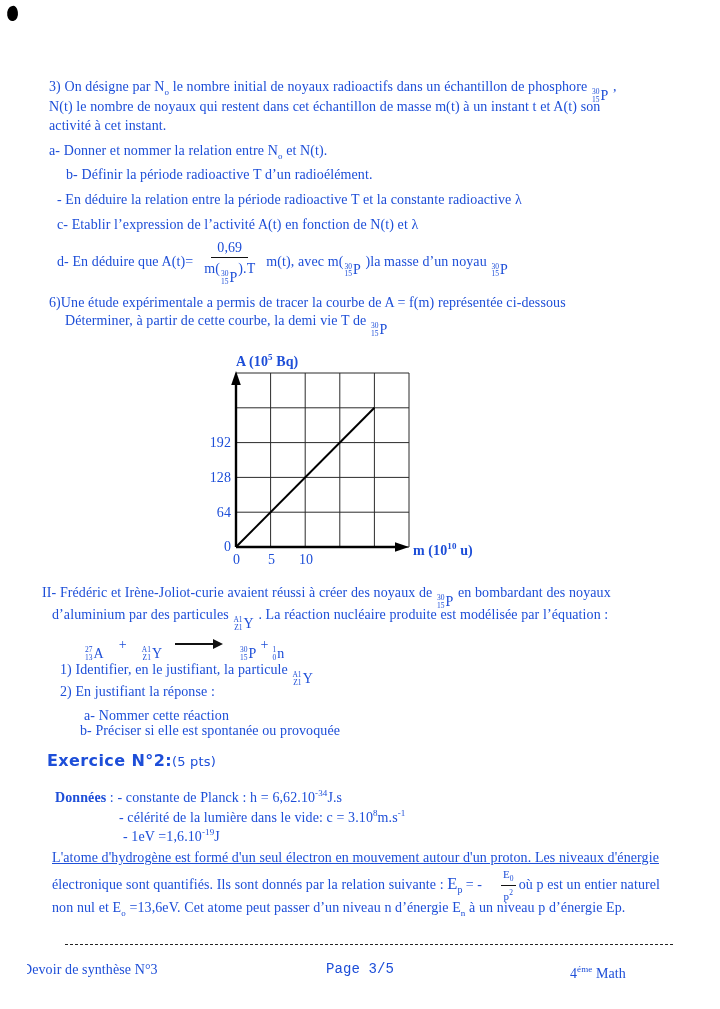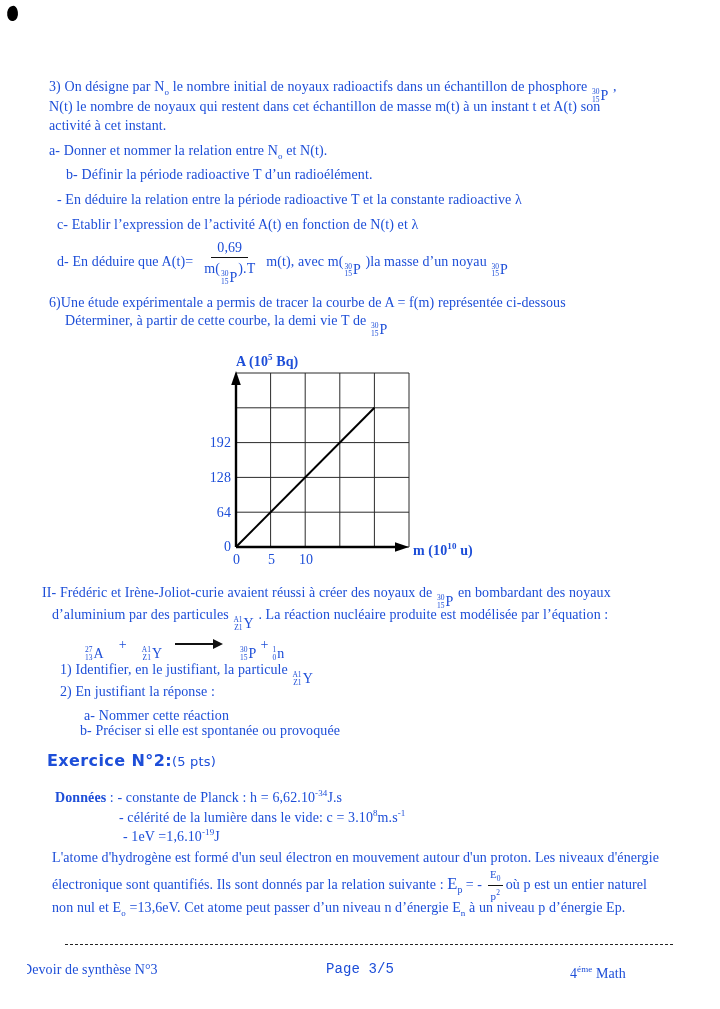--- a/index.html
+++ b/index.html
@@ -12,21 +12,21 @@
   .nuc{display:inline-flex;align-items:center;vertical-align:-3px;margin:0 1px;}
   .nuc .st{display:inline-flex;flex-direction:column;text-align:right;
            font-size:7.5px;line-height:7.5px;letter-spacing:0;margin-right:1px;}
   .nuc .sy{font-size:14px;line-height:14px;}
   
   .frac{display:inline-flex;flex-direction:column;align-items:center;vertical-align:middle;margin:0 11px;}
   .frac .num{padding:0 6px 1px;border-bottom:1.7px solid #111;line-height:16px;}
   .frac .den{padding-top:2px;line-height:18px;white-space:nowrap;}
   
   .sfrac{display:inline-flex;flex-direction:column;align-items:center;vertical-align:middle;
-         font-size:11px;margin:0 3px 0 4px;line-height:11px;}
+         font-size:11px;margin:0 3px 0 17px;line-height:11px;}
   .sfrac .num{border-bottom:1.3px solid #111;padding:0 2px 1px;}
   .sfrac .den{padding-top:1px;}
   .sfrac sub,.sfrac sup{font-size:7.5px;}
   .mathE{font-size:16.5px;}
   .mathE sub{font-size:10px;}
   
   .larr{position:relative;display:inline-block;vertical-align:4px;width:46px;height:1.7px;
         background:#111;margin:0 18px 0 12px;}
   .larr:after{content:"";position:absolute;right:-2px;top:-4.3px;width:0;height:0;
         border-left:10px solid #111;border-top:5px solid transparent;border-bottom:5px solid transparent;}
@@ -211,21 +211,21 @@
   <div class="ln" style="left:55px;top:785px;">
     <span class="bold">Données</span><span> : -  constante de Planck : h = 6,62.10</span><sup>-34</sup><span>J.s</span>
   </div>
   <div class="ln" style="left:119px;top:805px;">
     <span>-  célérité de la lumière dans le vide: c = 3.10</span><sup>8</sup><span>m.s</span><sup>-1</sup>
   </div>
   <div class="ln" style="left:123px;top:824px;">
     <span>-  1eV =1,6.10</span><sup>-19</sup><span>J</span>
   </div>
 
-  <div class="ln" style="left:52px;top:849px;">L'atome d'hydrogène est formé d'un seul électron en mouvement autour d'un proton. Les niveaux d'énergie</div>
+  <div class="ln" style="left:52px;top:849px;text-decoration:underline;">L'atome d'hydrogène est formé d'un seul électron en mouvement autour d'un proton. Les niveaux d'énergie</div>
   <div class="ln" style="left:52px;top:869px;text-align:center;">
     <span>électronique sont quantifiés. Ils sont donnés par la relation suivante : </span><span class="mathE"><span>E</span><sub>p</sub></span><span style="margin:0 2px 0 3px;">= -</span><span class="sfrac">
         <span class="num"><span>E</span><sub>0</sub></span>
         <span class="den"><span>p</span><sup>2</sup></span>
       </span><span>où p est un entier naturel</span>
   </div>
   <div class="ln" style="left:52px;top:899px;">
     <span>non nul et E</span><sub>o</sub><span> =13,6eV. Cet atome peut passer d’un niveau n d’énergie E</span><sub>n</sub><span> à un niveau p d’énergie Ep.</span>
   </div>
 

